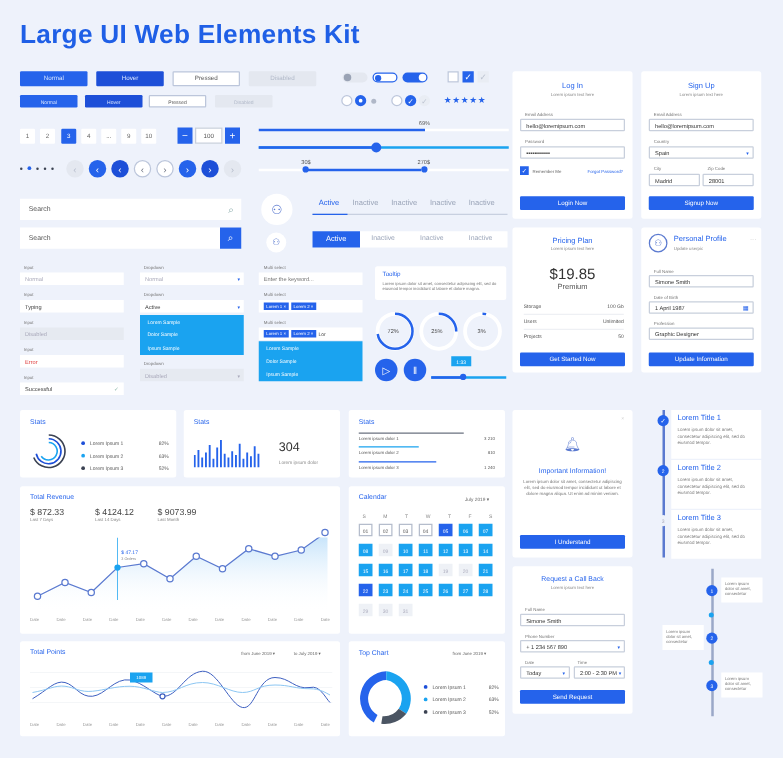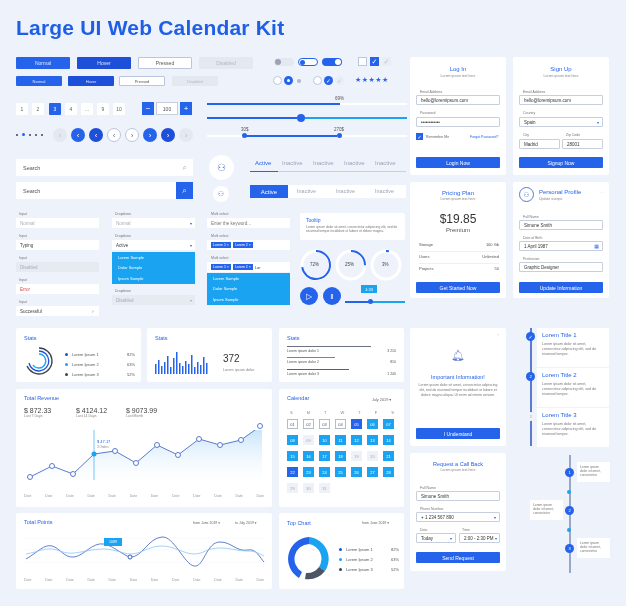--- a/index.html
+++ b/index.html
@@ -34,21 +34,21 @@
 .form-in{position:absolute;background:#fff;border:1px solid #c8cfdc;height:10px;font-size:4.5px;display:flex;align-items:center;padding-left:4px;color:#333;border-radius:1px}
 .form-btn{position:absolute;background:#2563eb;color:#fff;font-size:5px;height:11px;display:flex;align-items:center;justify-content:center;border-radius:1px}
 .tl-card{position:absolute;background:#fff;left:537px;width:72px;height:39px;padding:4px 5px}
 .tl-card .t{font-size:6px;color:#2563eb;margin-bottom:4px}
 .tl-card .p{font-size:3.6px;color:#777;line-height:5px}
 .dot{position:absolute;border-radius:50%}
 </style>
 </head>
 <body>
 
-<div class="abs title">Large UI Web Calendar Kit</div>
+<div class="abs title">Large UI Web Elements Kit</div>
 
 <div class="btn b-n" style="left:16px;top:57px;width:54px;height:12px">Normal</div>
 <div class="btn b-h" style="left:77px;top:57px;width:54px;height:12px">Hover</div>
 <div class="btn b-p" style="left:138px;top:57px;width:54px;height:12px">Pressed</div>
 <div class="btn b-d" style="left:199px;top:57px;width:54px;height:12px">Disabled</div>
 
 <div class="btn b-n" style="left:16px;top:76px;width:46px;height:10px;font-size:4px">Normal</div>
 <div class="btn b-h" style="left:68px;top:76px;width:46px;height:10px;font-size:4px">Hover</div>
 <div class="btn b-p" style="left:119px;top:76px;width:46px;height:10px;font-size:4px">Pressed</div>
 <div class="btn b-d" style="left:172px;top:76px;width:46px;height:10px;font-size:4px">Disabled</div>
@@ -334,21 +334,21 @@
       <rect x="30" y="11" width="1.5" height="13"></rect>
       <rect x="33" y="14" width="1.5" height="10"></rect>
     <rect x="36" y="5" width="1.5" height="19"></rect>
       <rect x="39" y="17" width="1.5" height="7"></rect>
       <rect x="42" y="12" width="1.5" height="12"></rect>
     <rect x="45" y="15" width="1.5" height="9"></rect>
       <rect x="48" y="7" width="1.5" height="17"></rect>
       <rect x="51" y="13" width="1.5" height="11"></rect>
   </g>
 </svg>
-<div class="abs" style="left:223px;top:353px;font-size:10px;color:#333">372</div>
+<div class="abs" style="left:223px;top:353px;font-size:10px;color:#333">304</div>
 <div class="abs" style="left:223px;top:368px;font-size:3.8px;color:#888">Lorem ipsum dolor</div>
 
 <div class="card" style="left:279px;top:328px;width:125px;height:54px"></div>
 <div class="ct" style="left:287px;top:335px">Stats</div>
 <div class="abs" style="left:287px;top:346px;width:84px;height:1px;background:#6b7280"></div>
 <div class="abs" style="left:287px;top:349px;width:109px;font-size:3.5px;color:#555;display:flex;justify-content:space-between">
     <span>Lorem ipsum dolor 1</span>
     <span>3 210</span>
   </div>
 <div class="abs" style="left:287px;top:357px;width:48px;height:1px;background:#1aa3f0"></div>

